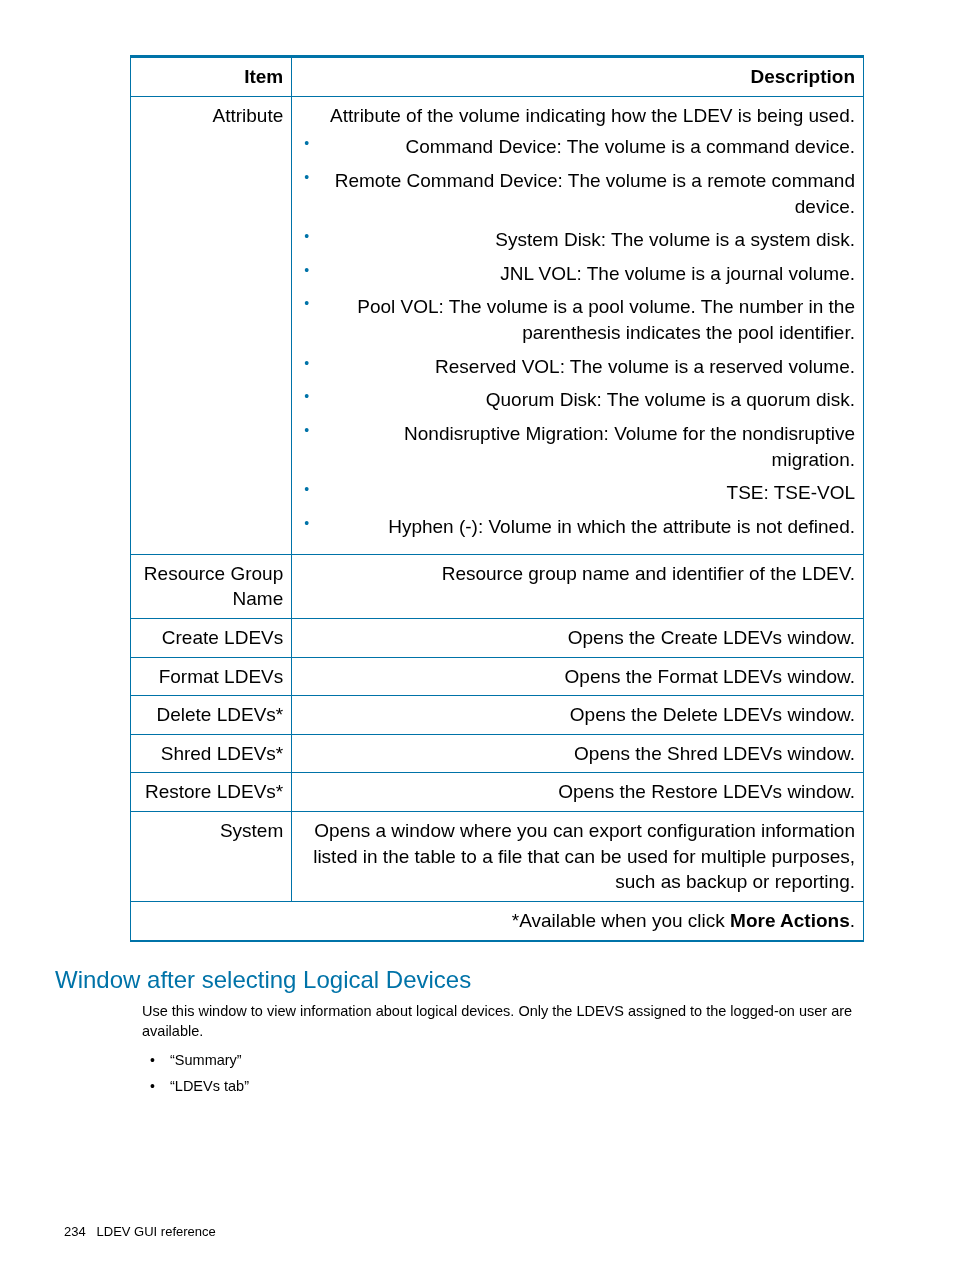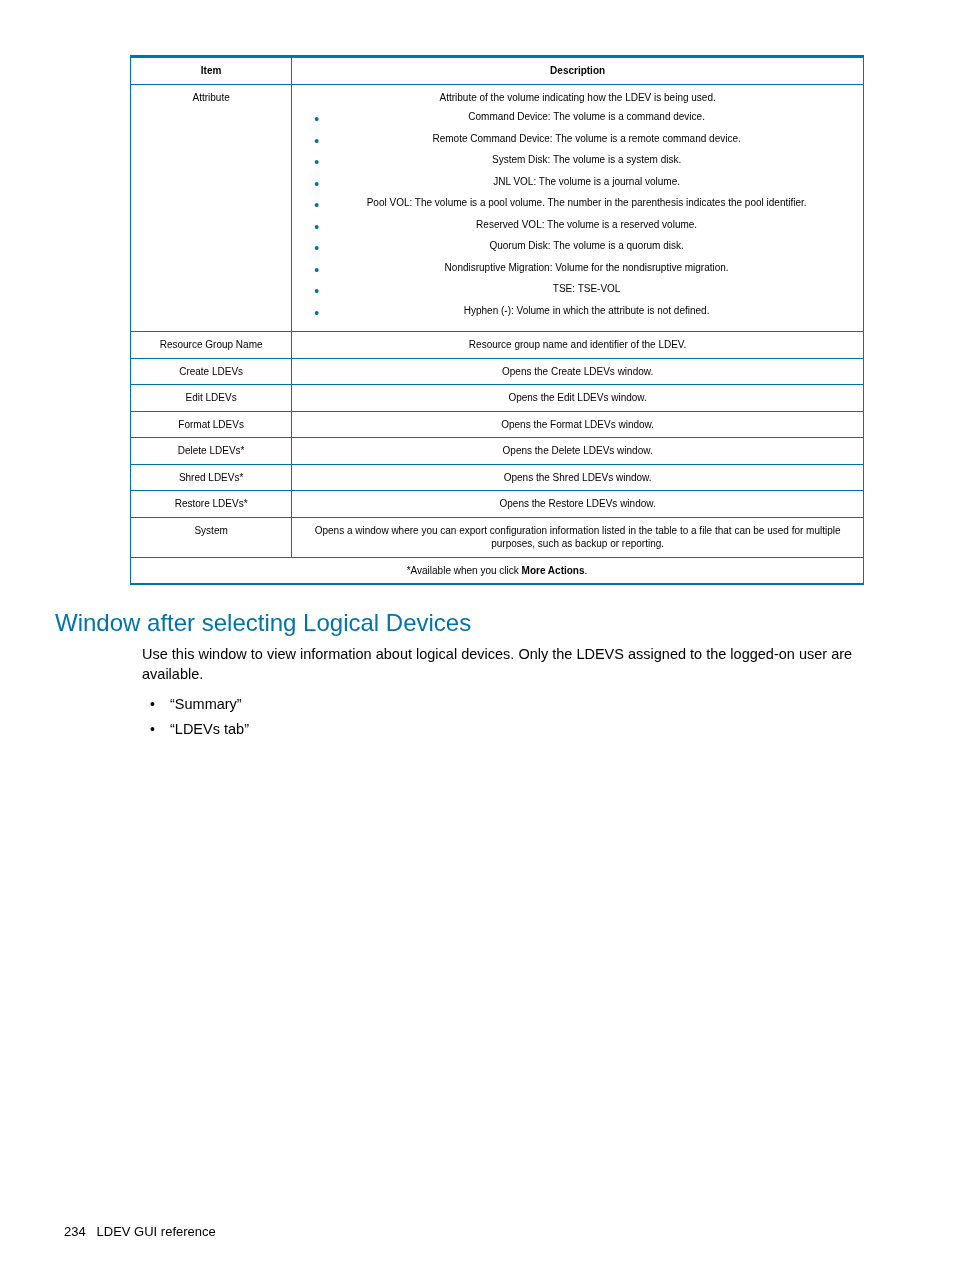--- a/index.html
+++ b/index.html
@@ -21,24 +21,24 @@
   table.ref {
     border-collapse: collapse;
     width: 100%;
     border-top: 3px solid #0073a8;
     border-bottom: 2px solid #0073a8;
     border-left: 1px solid #0073a8;
     border-right: 1px solid #0073a8;
   }
   table.ref th, table.ref td {
     border: 1px solid #0073a8;
-    padding: 6px 18px;
-    text-align: center;
+    padding: 6px 8px;
+    text-align: right;
     vertical-align: top;
-    font-size: 10px;
+    font-size: 19px;
   }
   table.ref th {
     font-weight: bold;
     background: #fff;
   }
   table.ref .itemcol { width: 22%; }
   ul.bullets {
     list-style: none;
     padding: 0;
     margin: 6px 0 0 0;
@@ -126,24 +126,20 @@
       </tr>
       <tr>
         <td class="itemcol">Resource Group Name</td>
         <td>Resource group name and identifier of the LDEV.</td>
       </tr>
       <tr>
         <td class="itemcol">Create LDEVs</td>
         <td>Opens the Create LDEVs window.</td>
       </tr>
       <tr>
-        <td class="itemcol">Edit LDEVs</td>
-        <td>Opens the Edit LDEVs window.</td>
-      </tr>
-      <tr>
         <td class="itemcol">Format LDEVs</td>
         <td>Opens the Format LDEVs window.</td>
       </tr>
       <tr>
         <td class="itemcol">Delete LDEVs*</td>
         <td>Opens the Delete LDEVs window.</td>
       </tr>
       <tr>
         <td class="itemcol">Shred LDEVs*</td>
         <td>Opens the Shred LDEVs window.</td>

